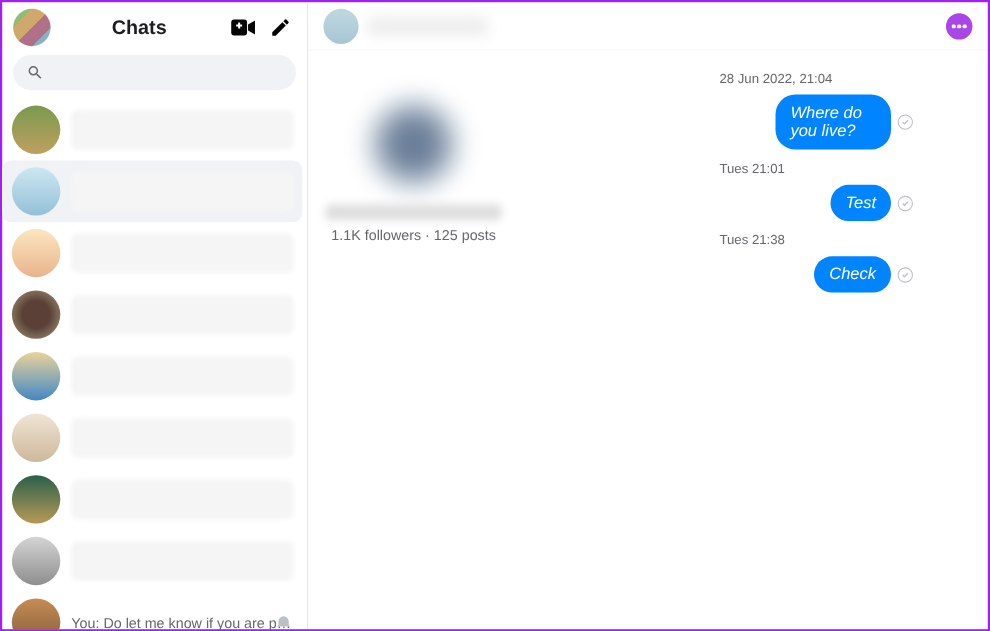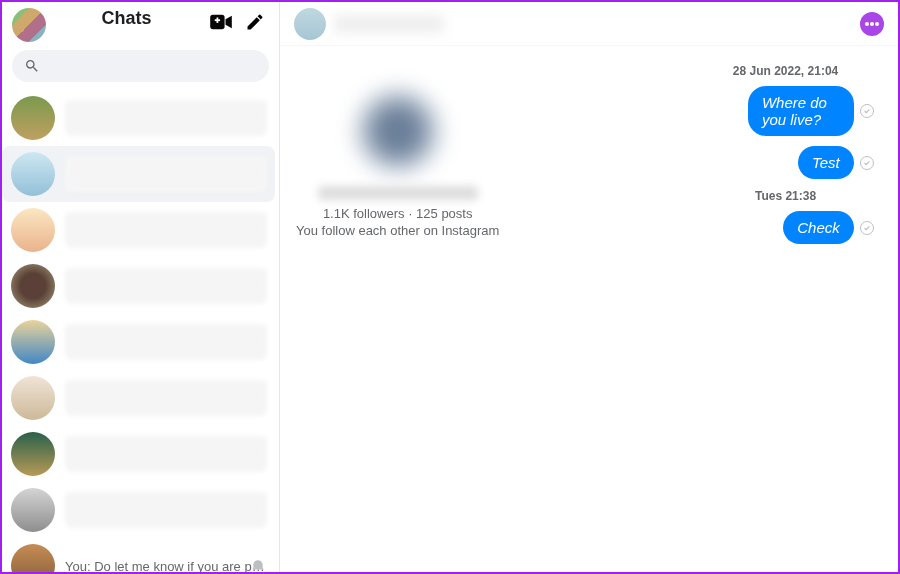--- a/index.html
+++ b/index.html
@@ -8,21 +8,21 @@
       width: 900px; height: 574px;
       border: 2px solid #a020f0;
       display: flex;
       overflow: hidden;
       background: #fff;
       font-size: 14px;
       color: #1c1e21;
     }
     
     .left-panel { width: 278px; display: flex; flex-direction: column; border-right: 1px solid #e4e6eb; }
-    .left-header { display: flex; align-items: flex-start; padding: 6px 10px; gap: 8px; }
+    .left-header { display: flex; align-items: center; padding: 6px 10px; gap: 8px; }
     .avatar { width: 36px; height: 36px; border-radius: 50%; flex-shrink: 0; background: linear-gradient(135deg,#8bbf77 25%,#cfa86b 25%,#cfa86b 50%,#b26f8a 50%,#b26f8a 75%,#8bb0bf 75%); }
     .avatar.small { width: 34px; height: 34px; }
     .left-title { flex: 1; text-align: center; font-weight: 700; font-size: 18px; }
     .header-icons { display: flex; gap: 6px; }
     .icon-btn { width: 28px; height: 28px; display: flex; align-items: center; justify-content: center; cursor: pointer; color:#050505; }
     .icon-btn svg { fill: #050505; }
     .search-wrap { padding: 2px 10px 8px; }
     .search-box { background: #f0f2f5; border-radius: 50px; padding: 8px 12px; display: flex; align-items: center; gap: 8px; }
     .search-box svg { fill: #65676b; }
     .search-input { border: none; background: transparent; outline: none; font-size: 15px; flex: 1; color: #65676b; }
@@ -40,21 +40,21 @@
     .chat-header .avatar-head { width: 32px; height: 32px; border-radius: 50%; background: linear-gradient(#c0d8e0,#a6c6d4); margin-right: 8px;}
     .chat-header-name { filter: blur(6px); background: #eee; border-radius: 4px; width: 110px; height: 18px; }
     .chat-header-actions { margin-left: auto; }
     .action-circ { width: 24px; height: 24px; border-radius: 50%; background: #a846e8; display: flex; align-items: center; justify-content: center; color:#fff; font-size: 16px; cursor:pointer; letter-spacing: 1px; }
     .chat-body { flex:1; overflow-y:auto; padding: 10px 16px 0; display:flex; flex-direction:row;gap:24px; }
     .profile-block { display:flex; flex-direction:column; align-items:center; padding-top: 30px; gap:2px; }
     .profile-pic { width: 90px; height: 90px; border-radius: 50%; filter: blur(10px); background: radial-gradient(circle,#6a7e98 30%,#e8edf2 70%); margin-bottom:8px; }
     .profile-name { height:14px; width:160px; filter: blur(4px); background:#ddd; border-radius:4px; margin-bottom: 4px;}
     .profile-sub { font-size: 13px; color:#65676b; }
     .gap-big { flex:0 0 150px; }
-    .timestamp { text-align:center; font-size:12px; color:#65676b; margin: 8px 0 8px; font-weight: bold; }
+    .timestamp { text-align:left; font-size:12px; color:#65676b; margin: 8px 0 8px; }
     .msg-row { display:flex; align-items:center; margin: 2px 0 10px; }
     .msg-row.sent { justify-content:flex-end; }
     .bubble { padding: 8px 14px; border-radius: 18px; font-size: 15px; max-width: 60%; font-style: italic; }
     .bubble.blue { background:#0084ff; color:#fff; }
     .status-ic { margin-left:6px; width:14px; height:14px; border:1.5px solid #bcc0c4; border-radius:50%; display:flex; align-items:center; justify-content:center; }
     .status-ic svg { stroke:#bcc0c4; }
     
     .av1 { background: linear-gradient(#7a9a4e,#bfa060); }
     .av2 { background: linear-gradient(#cde7f2,#93c0d8); }
     .av3 { background: linear-gradient(#fbe7c2,#e9b38b); }
@@ -152,33 +152,33 @@
             <circle cx="12" cy="2" r="2" fill="#fff"></circle>
           </svg>
       </div>
     </div>
   </div>
   <div class="chat-body">
     <div class="profile-block">
       <div class="profile-pic"></div>
       <div class="profile-name"></div>
       <div class="profile-sub">1.1K followers · 125 posts</div>
-      <div class="profile-sub">You follow each other on Instagram</div>
     </div>
     <div class="gap-big"></div>
     <div id="thread">
         <div class="timestamp">28 Jun 2022, 21:04</div>
         <div class="msg-row sent">
           <div class="bubble blue">Where do you live?</div>
           <div class="status-ic">
             <svg width="8" height="8" viewBox="0 0 10 10">
               <path d="M2 5 L4 7 L8 3" fill="none" stroke-width="1.5"></path>
             </svg>
           </div>
         </div>
+        <div class="timestamp">Tues 21:01</div>
         <div class="msg-row sent">
           <div class="bubble blue">Test</div>
           <div class="status-ic">
             <svg width="8" height="8" viewBox="0 0 10 10">
               <path d="M2 5 L4 7 L8 3" fill="none" stroke-width="1.5"></path>
             </svg>
           </div>
         </div>
         <div class="timestamp">Tues 21:38</div>
         <div class="msg-row sent">

